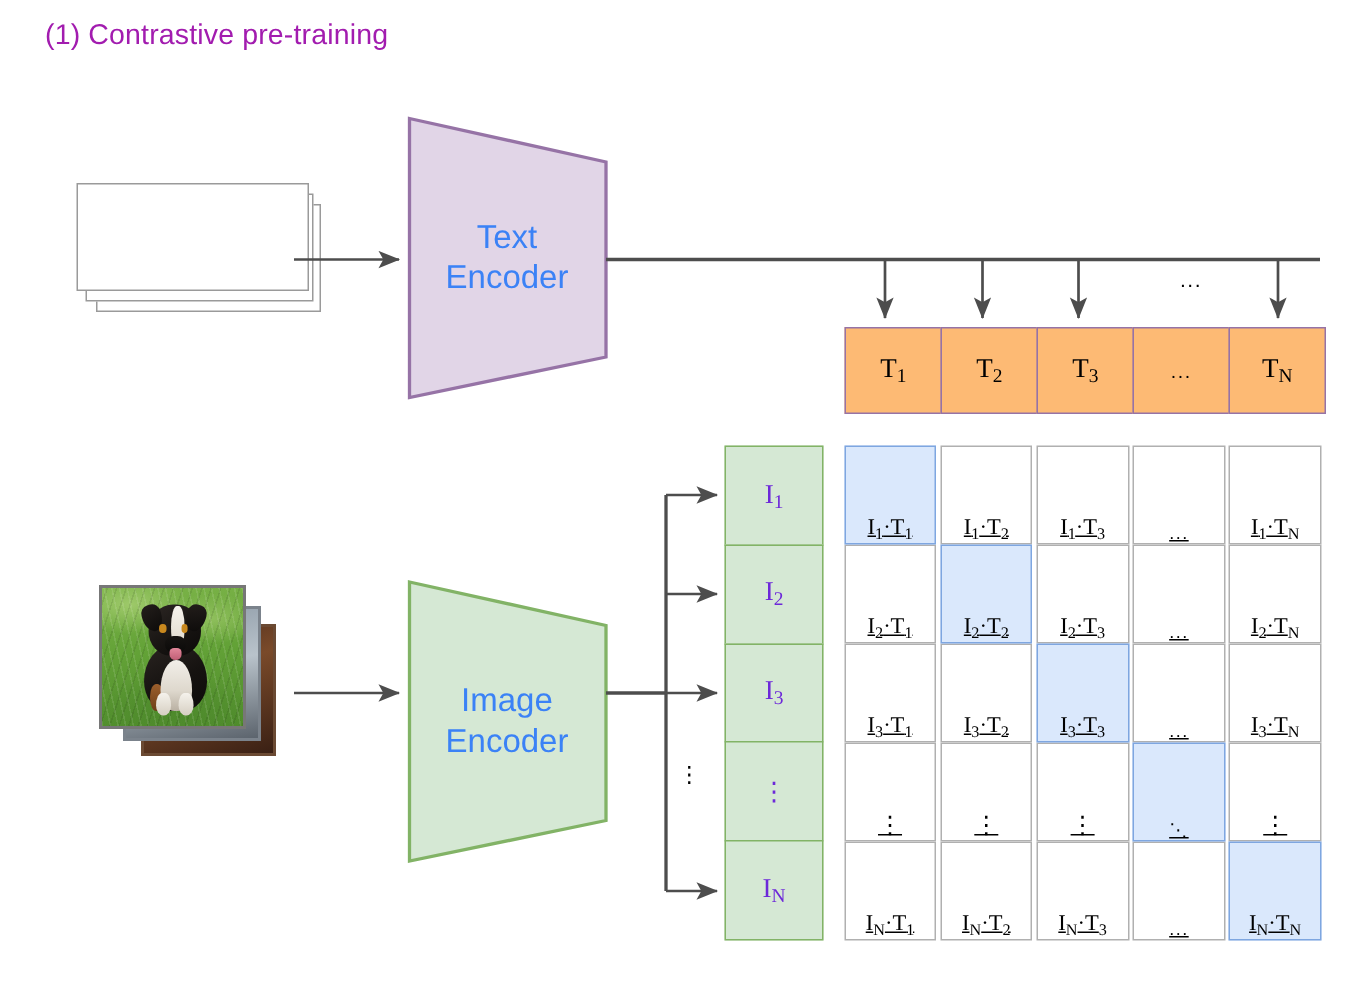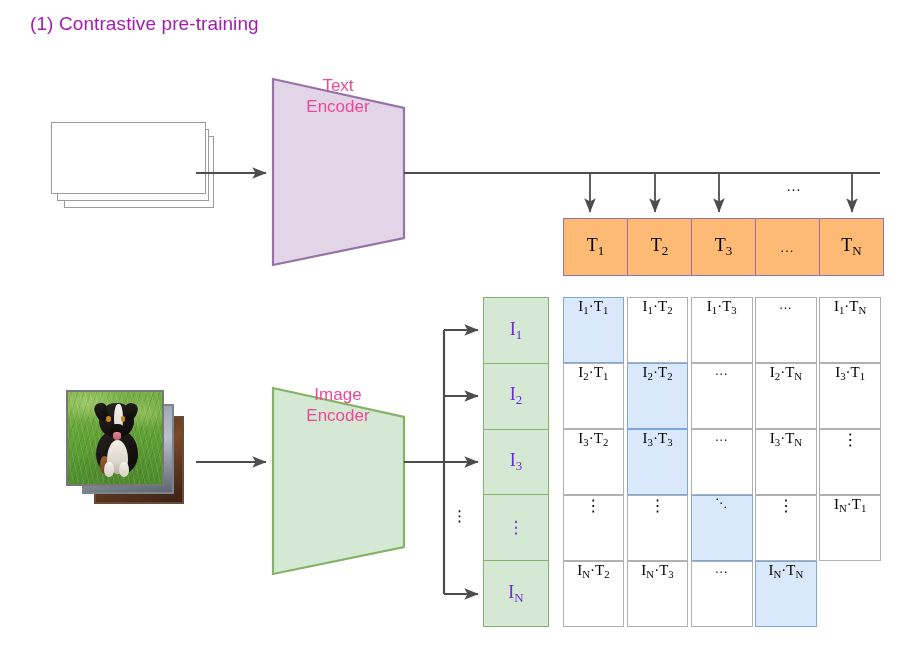--- a/index.html
+++ b/index.html
@@ -155,26 +155,27 @@
   .pup .tongue {
     position: absolute; left: 44%; top: 41%; width: 15%; height: 10%;
     background: linear-gradient(180deg, #e2879a 0%, #c05e75 100%);
     border-radius: 45% 45% 60% 60%;
   }
 
   
   .encoder {
     position: absolute;
     display: flex;
+    align-items: center;
     justify-content: center;
     box-sizing: border-box;
     text-align: center;
     line-height: 1.22;
-    font-size: 17px;
-    color: #ec4899;
+    font-size: 22px;
+    color: #3b82f6;
   }
   .encoder svg { position: absolute; inset: 0; }
   .encoder .enc-label { position: relative; z-index: 2; }
 
   #text-encoder  { left: 270px; top: 76px;  width: 136px; height: 192px; }
   #image-encoder { left: 270px; top: 385px; width: 136px; height: 192px; }
 
   
   #connectors { position: absolute; left: 0; top: 0; width: 906px; height: 654px; pointer-events: none; }
 
@@ -258,26 +259,27 @@
     display: grid;
     grid-template-columns: repeat(5, 1fr);
     grid-template-rows: repeat(5, 1fr);
   }
   #matrix .m-cell {
     box-sizing: border-box;
     background: #ffffff;
     border: 1px solid #b0b0b0;
     margin: -0.5px 3px 0 -0.5px;
     display: flex;
-    align-items: flex-start;
+    align-items: flex-end;
     justify-content: center;
     font-family: "Liberation Serif", serif;
     font-size: 15px;
     color: #000;
     white-space: nowrap;
+    text-decoration: underline;
   }
   #matrix .m-cell.hl {
     background: #DAE8FC;
     border-color: #7EA6E0;
     z-index: 2;
   }
   #matrix .m-cell.dots { font-family: "Liberation Sans", sans-serif; font-size: 12px; letter-spacing: 1px; }
   #matrix .m-cell.vdots { font-size: 16px; }
 
   .sub { font-size: 0.72em; vertical-align: -0.28em; }
@@ -409,20 +411,23 @@
     <div class="m-cell dots">...</div>
     <div class="m-cell">
       <span>I<span class="sub">1</span>·T<span class="sub">N</span></span>
     </div>
     <div class="m-cell">
       <span>I<span class="sub">2</span>·T<span class="sub">1</span></span>
     </div>
     <div class="m-cell hl">
       <span>I<span class="sub">2</span>·T<span class="sub">2</span></span>
     </div>
+    <div class="m-cell">
+      <span>I<span class="sub">2</span>·T<span class="sub">3</span></span>
+    </div>
     <div class="m-cell dots">...</div>
     <div class="m-cell">
       <span>I<span class="sub">2</span>·T<span class="sub">N</span></span>
     </div>
     <div class="m-cell">
       <span>I<span class="sub">3</span>·T<span class="sub">1</span></span>
     </div>
     <div class="m-cell">
       <span>I<span class="sub">3</span>·T<span class="sub">2</span></span>
     </div>

